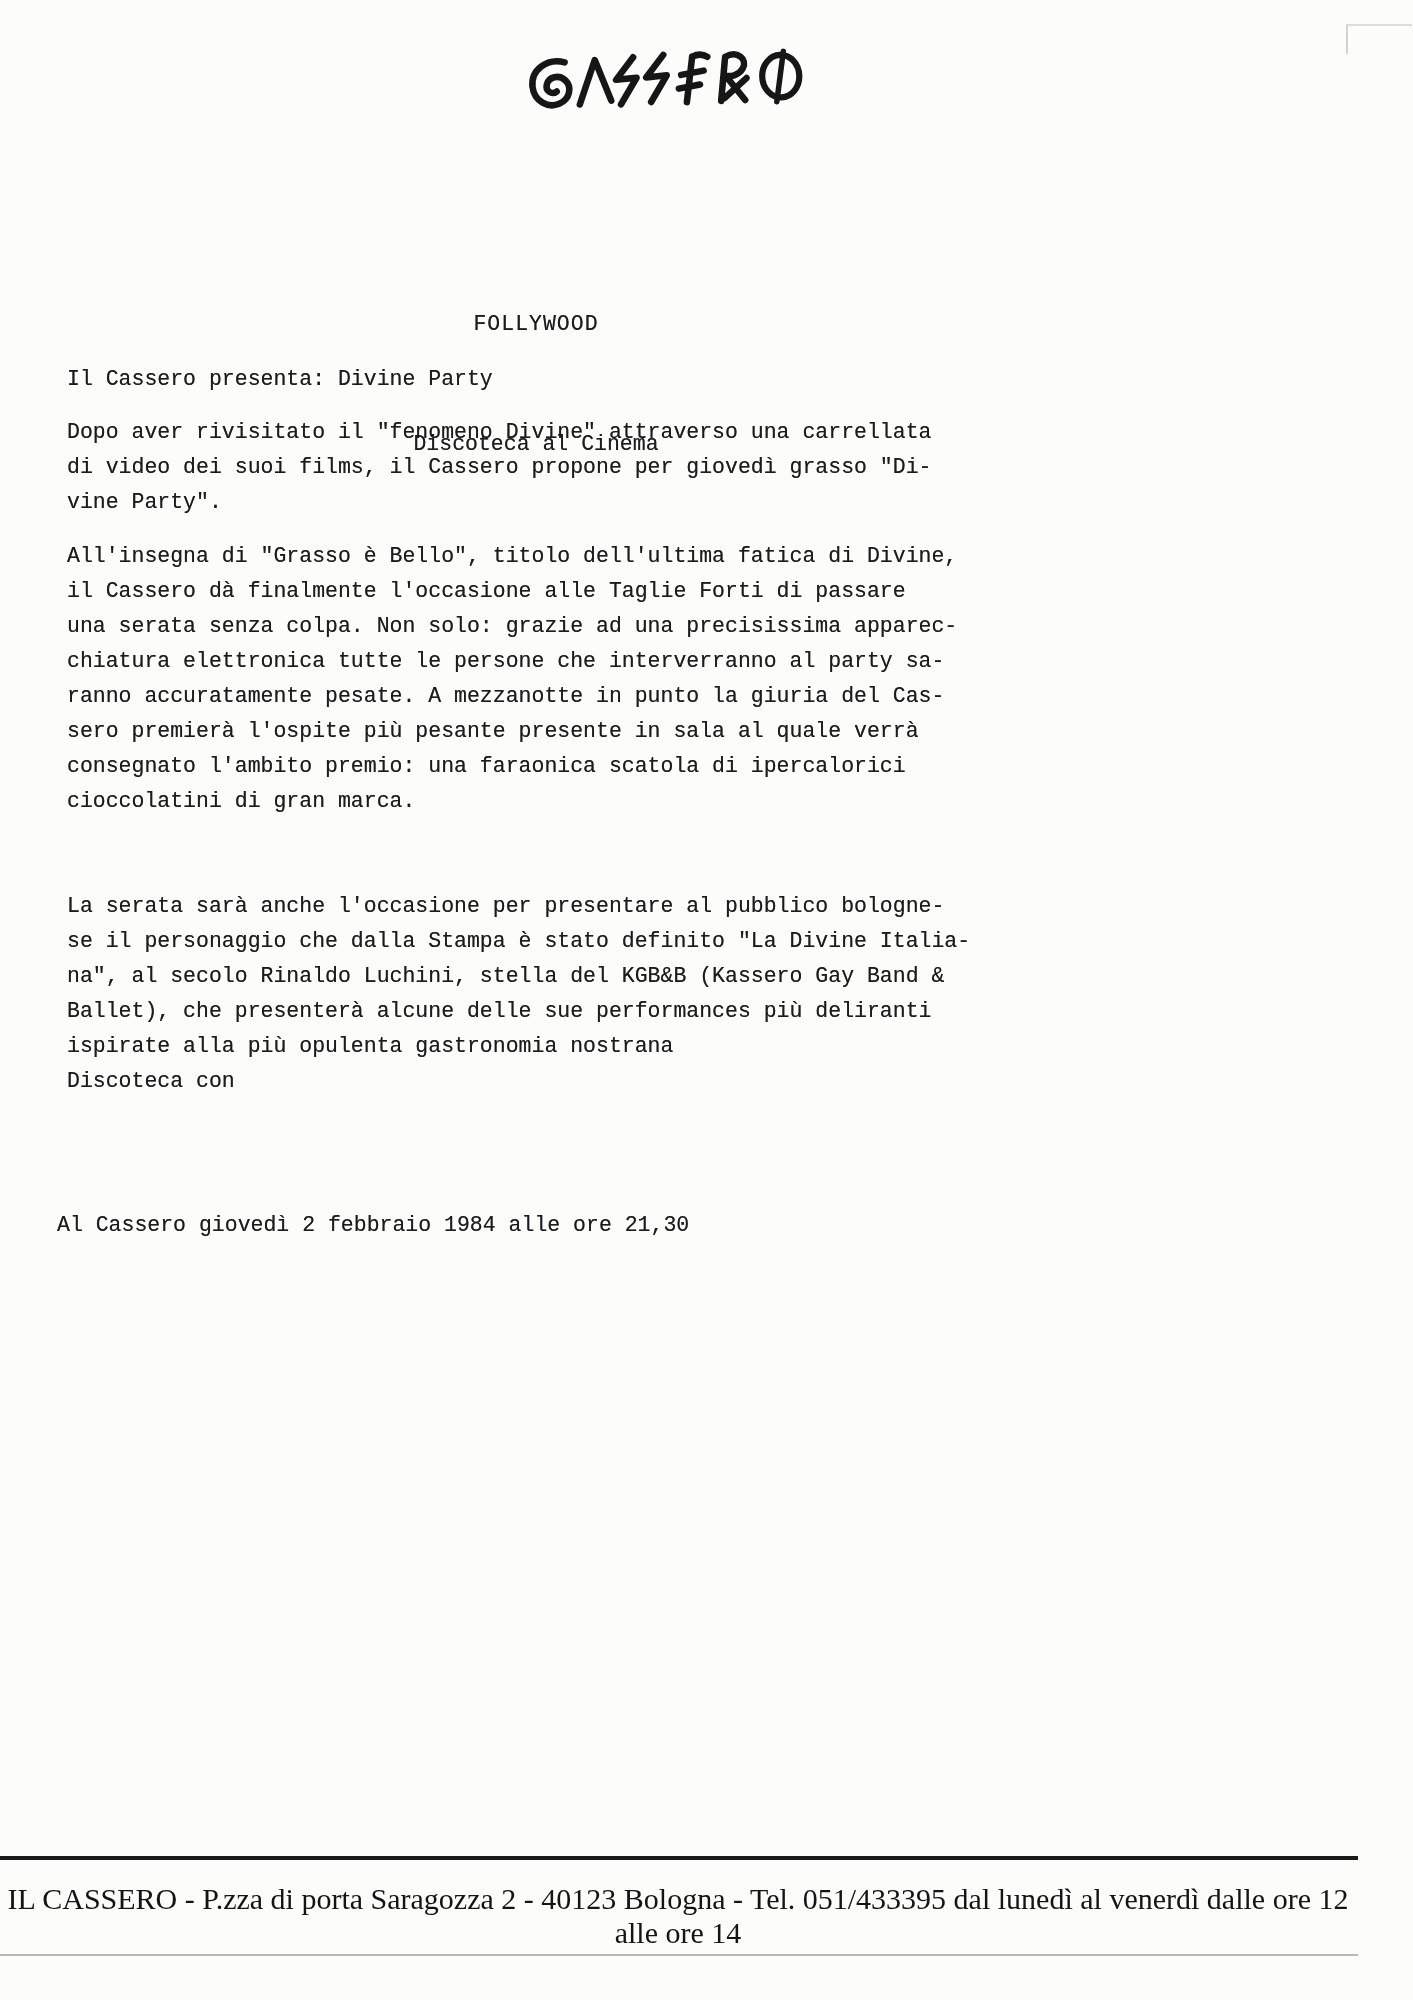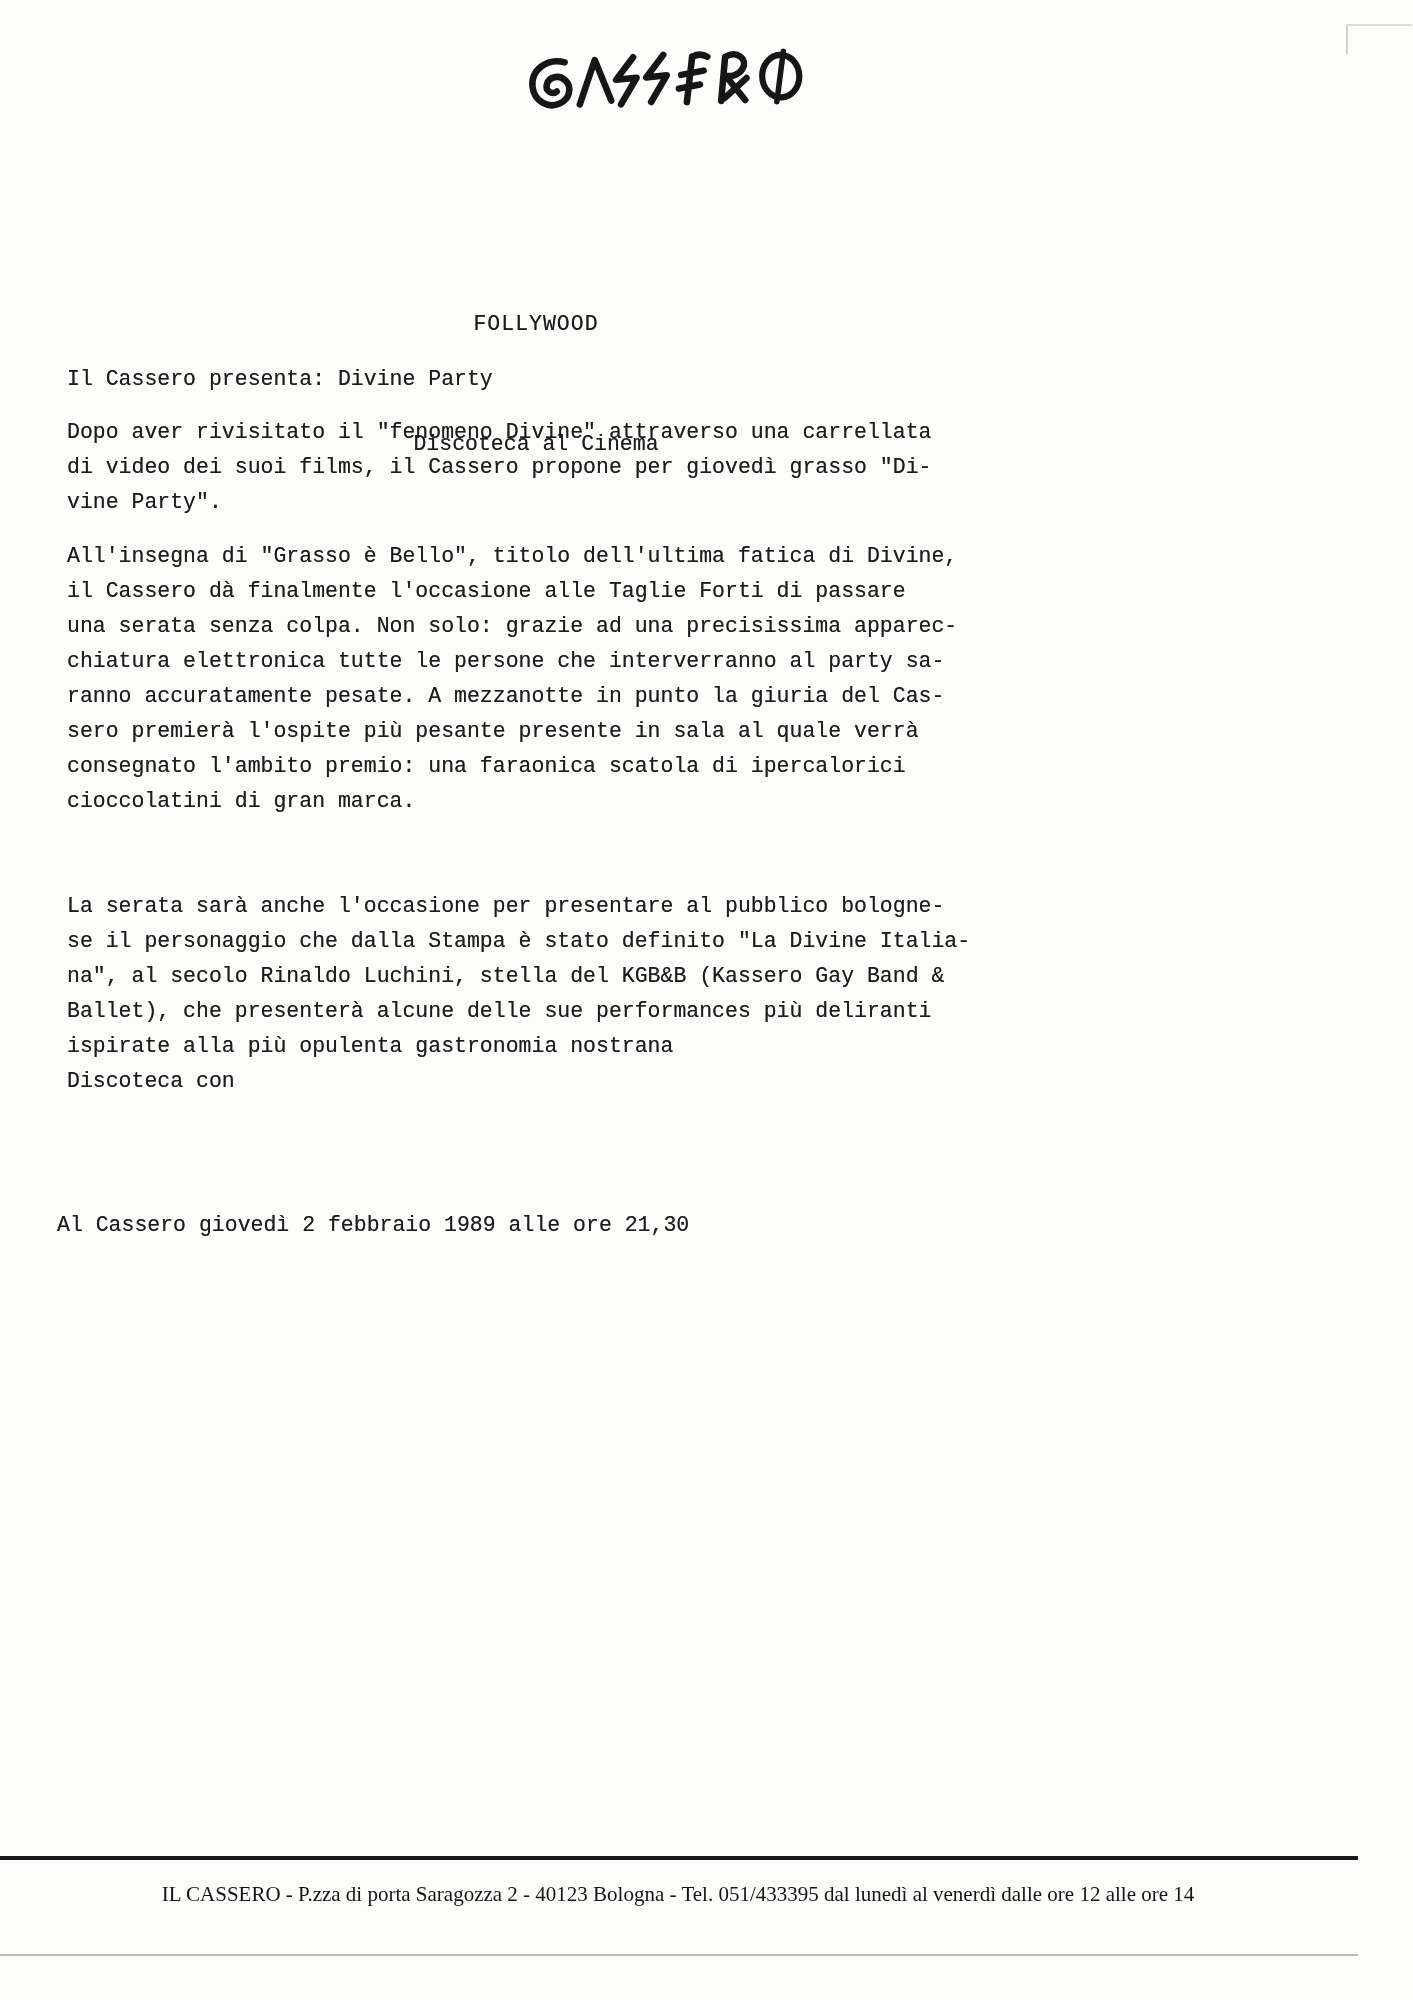--- a/index.html
+++ b/index.html
@@ -51,21 +51,21 @@
     background:#1a1a1a;
   }
   .footer-rule-bottom{
     position:absolute;top:1954px;left:0;width:1358px;height:2px;
     background:#b9b9b6;
   }
   .footer-text{
     position:absolute;top:1882px;left:0;width:1356px;
     text-align:center;
     font-family:"Liberation Serif","DejaVu Serif",serif;
-    font-size:21px;color:#141414;
+    font-size:30px;color:#141414;
   }
   
   .corner-mark{position:absolute;top:24px;left:1346px;width:2px;height:30px;background:#d2d2d0;}
   .corner-mark2{position:absolute;top:24px;left:1346px;width:66px;height:2px;background:#dcdcda;}
 </style>
 </head>
 <body>
 
 <div class="page">
 
@@ -107,21 +107,21 @@
 consegnato l'ambito premio: una faraonica scatola di ipercalorici
 cioccolatini di gran marca.</p>
     <p class="para">La serata sarà anche l'occasione per presentare al pubblico bologne-
 se il personaggio che dalla Stampa è stato definito "La Divine Italia-
 na", al secolo Rinaldo Luchini, stella del KGB&amp;B (Kassero Gay Band &amp;
 Ballet), che presenterà alcune delle sue performances più deliranti
 ispirate alla più opulenta gastronomia nostrana
 Discoteca con</p>
   </div>
 
-  <div class="dateline">Al Cassero giovedì 2 febbraio 1989 alle ore 21,30</div>
+  <div class="dateline">Al Cassero giovedì 2 febbraio 1984 alle ore 21,30</div>
 
   <div class="corner-mark"></div>
   <div class="corner-mark2"></div>
 
   <div class="footer-rule-top"></div>
   <div class="footer-text">IL CASSERO - P.zza di porta Saragozza 2 - 40123 Bologna - Tel. 051/433395 dal lunedì al venerdì dalle ore 12 alle ore 14</div>
   <div class="footer-rule-bottom"></div>
 
 </div>
 

